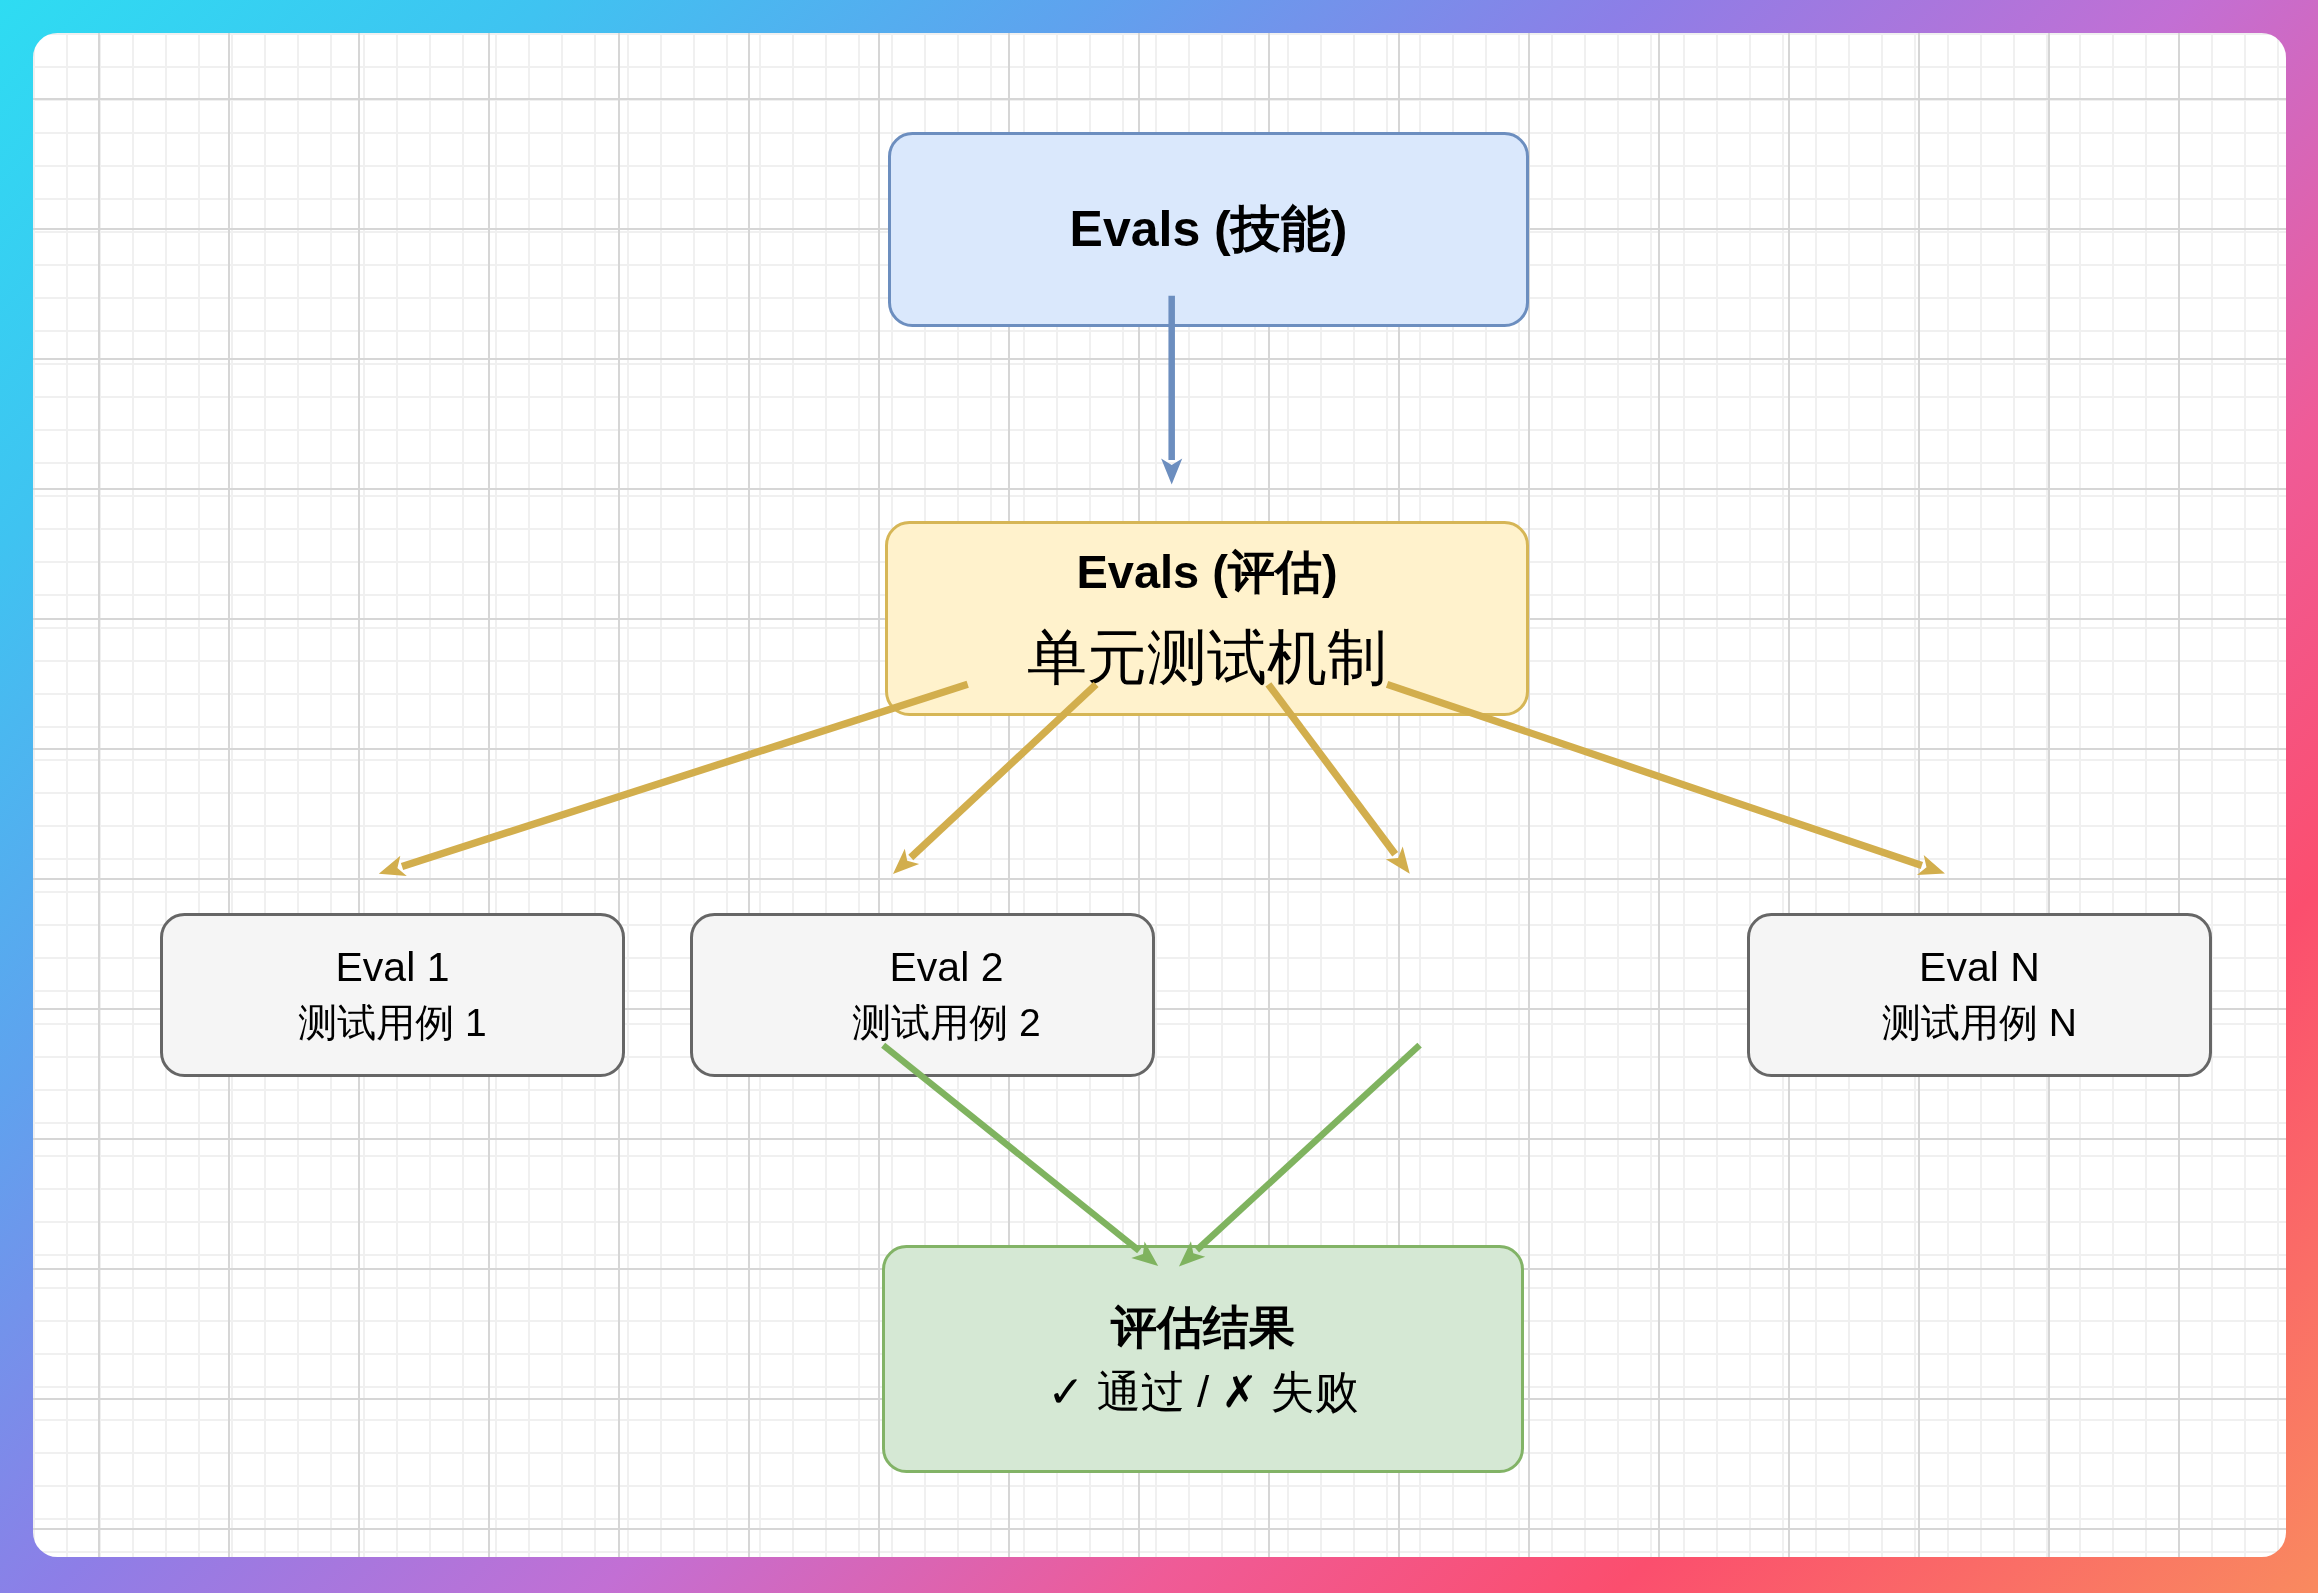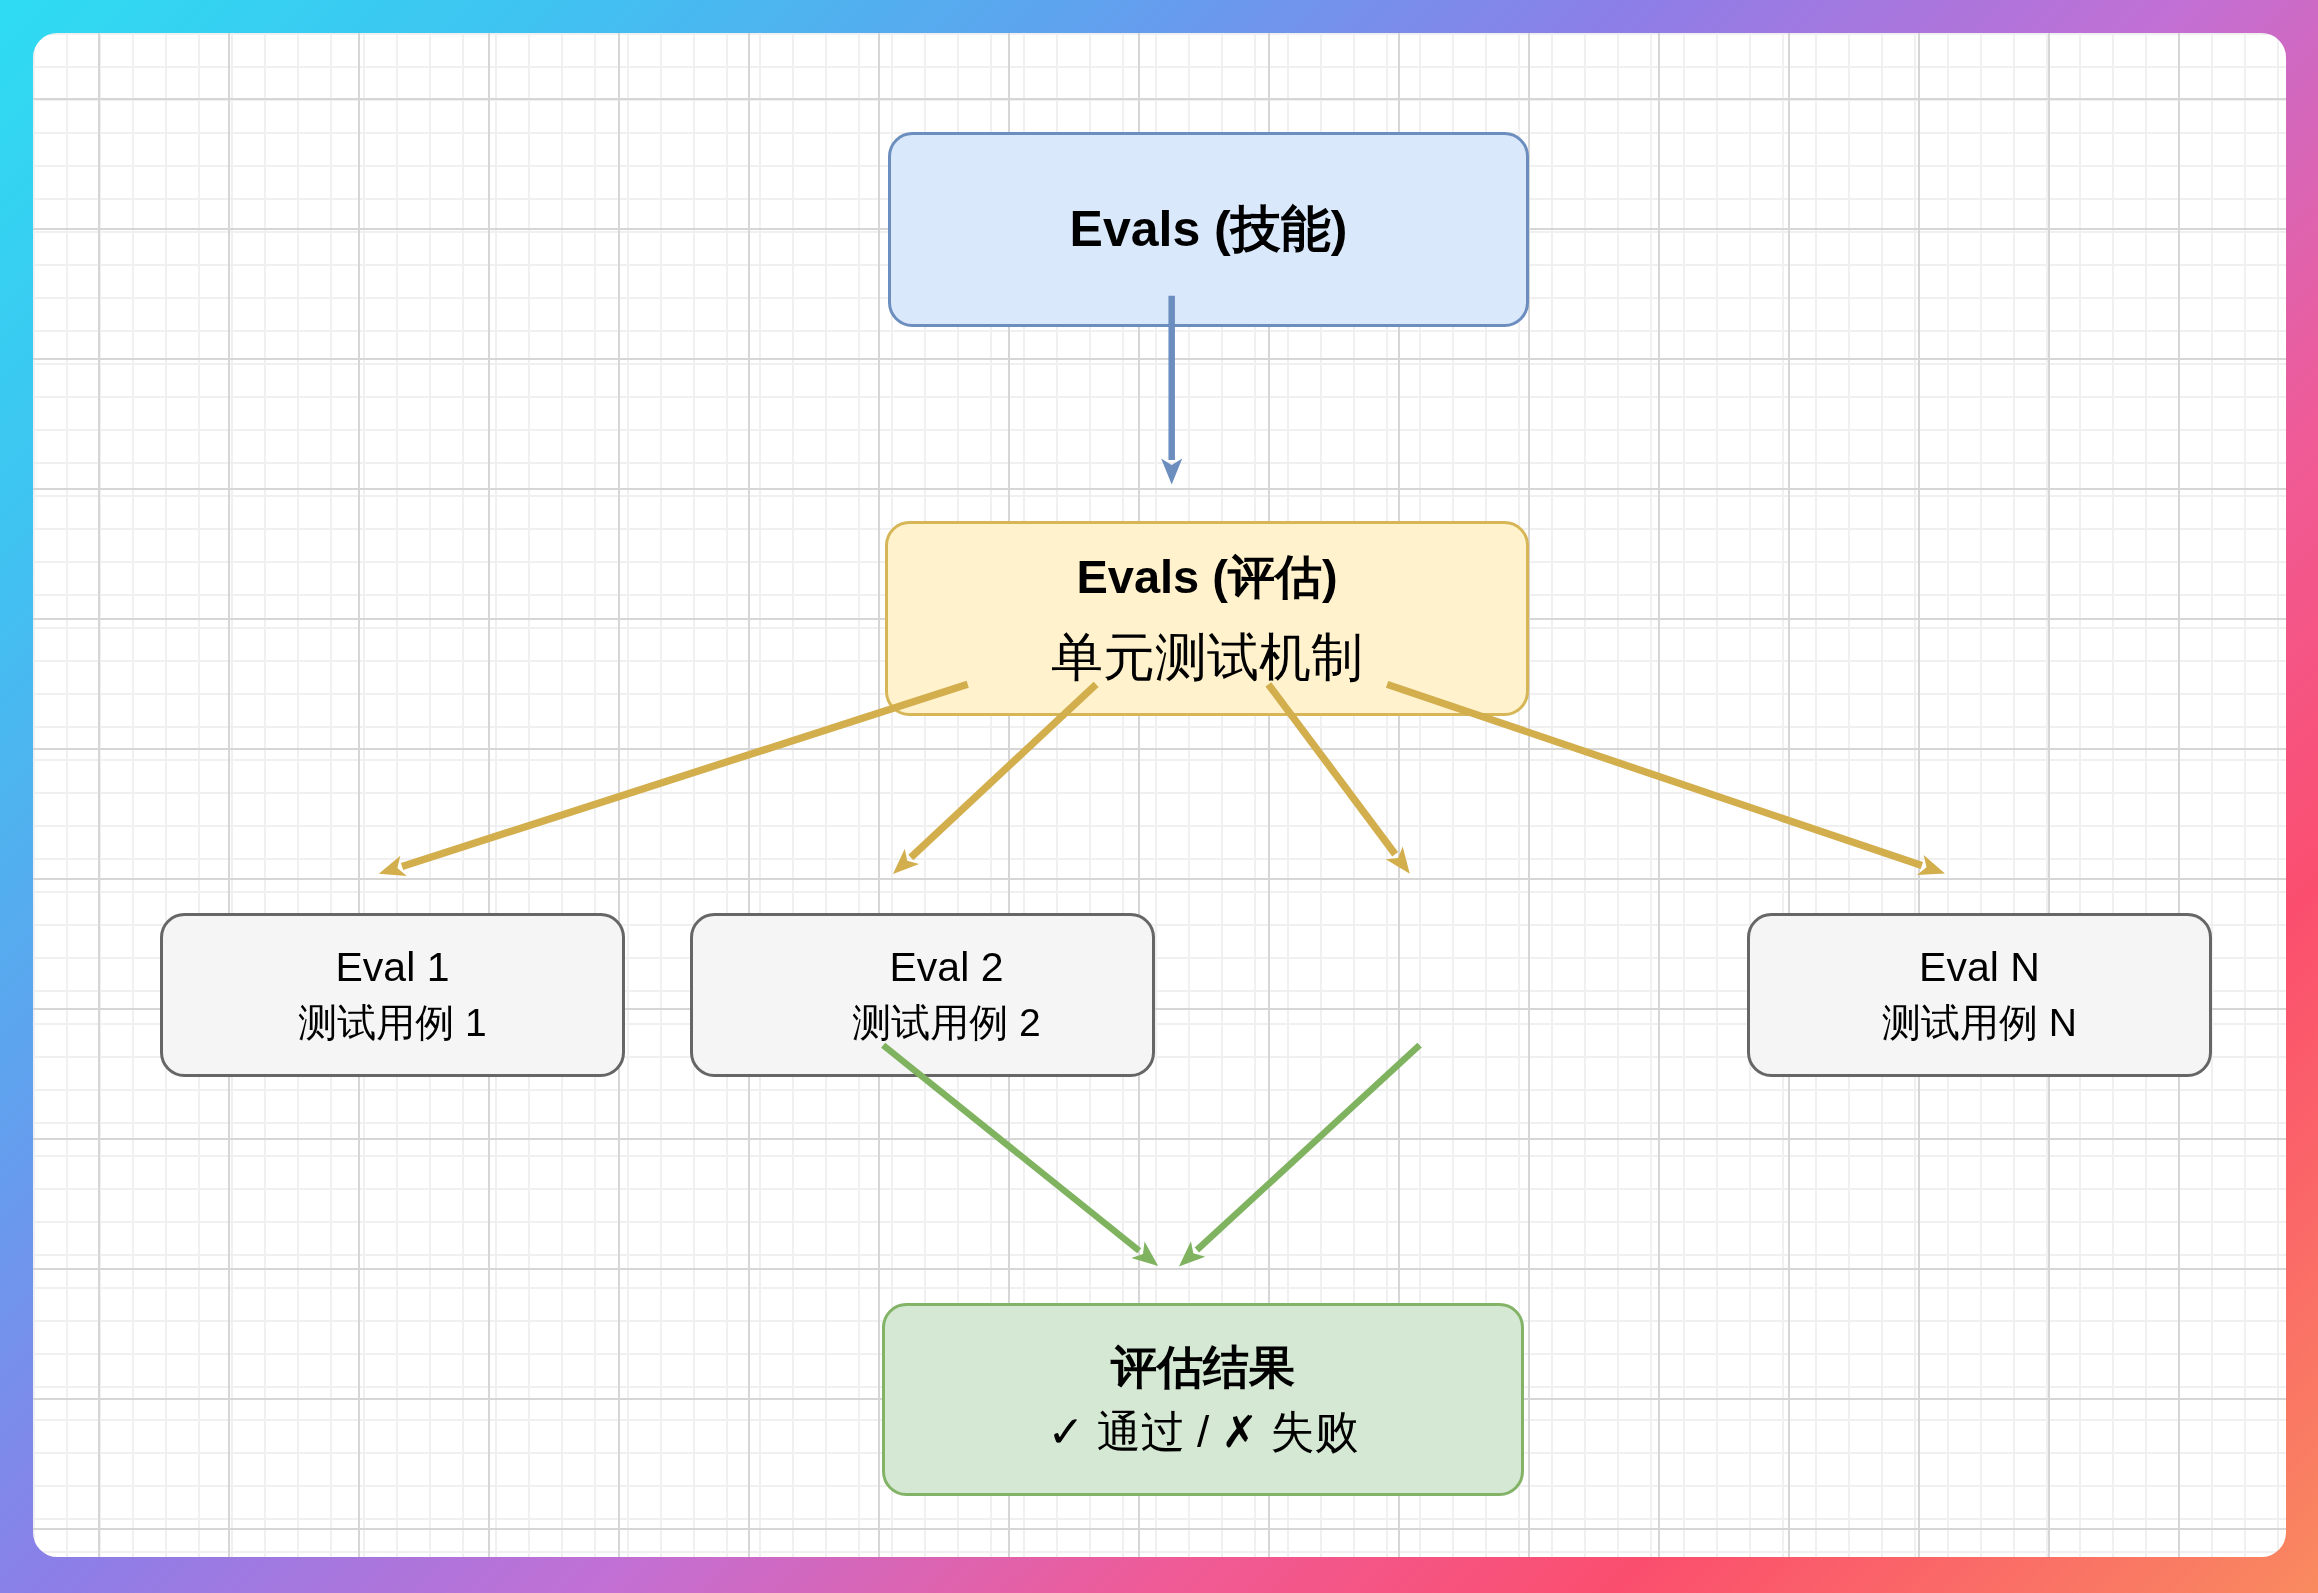--- a/index.html
+++ b/index.html
@@ -49,36 +49,36 @@
     left: 855px; top: 99px; width: 641px; height: 195px;
     background: var(--skill-fill); border: 3.3px solid var(--skill-border);
   }
   .node-skill .title { font-weight: bold; font-size: 50px; }
 
   .node-evals {
     left: 852px; top: 488px; width: 644px; height: 195px;
     background: var(--evals-fill); border: 3.3px solid var(--evals-border); gap: 24px;
   }
   .node-evals .title    { font-weight: bold; font-size: 47px; }
-  .node-evals .subtitle { font-size: 52px; text-align: center; }
+  .node-evals .subtitle { font-size: 60px; text-align: center; }
 
   .node-eval {
     top: 880px; width: 465px; height: 164px;
     background: var(--eval-fill); border: 3.3px solid var(--eval-border);
     gap: 9.8px;
   }
   .node-eval .title    { font-size: 41px; }
   .node-eval .subtitle { font-size: 39px; }
   .node-eval1 { left: 127px; }
   .node-eval2 { left: 657px; padding-left: 48px; }
   .node-eval3 { left: 1180px; }
   .node-evaln { left: 1714px; }
 
   .node-result {
-    left: 849px; top: 1270px; width: 642px; height: 193px;
+    left: 849px; top: 1212px; width: 642px; height: 228px;
     background: var(--result-fill); border: 3.3px solid var(--result-border);
   }
   .node-result .title    { font-weight: bold; font-size: 46px; }
   .node-result .subtitle { font-size: 44px; }
 
   svg.edges {
     position: absolute;
     left: 0; top: 0; width: 2319px; height: 1593px;
     pointer-events: none;
   }

